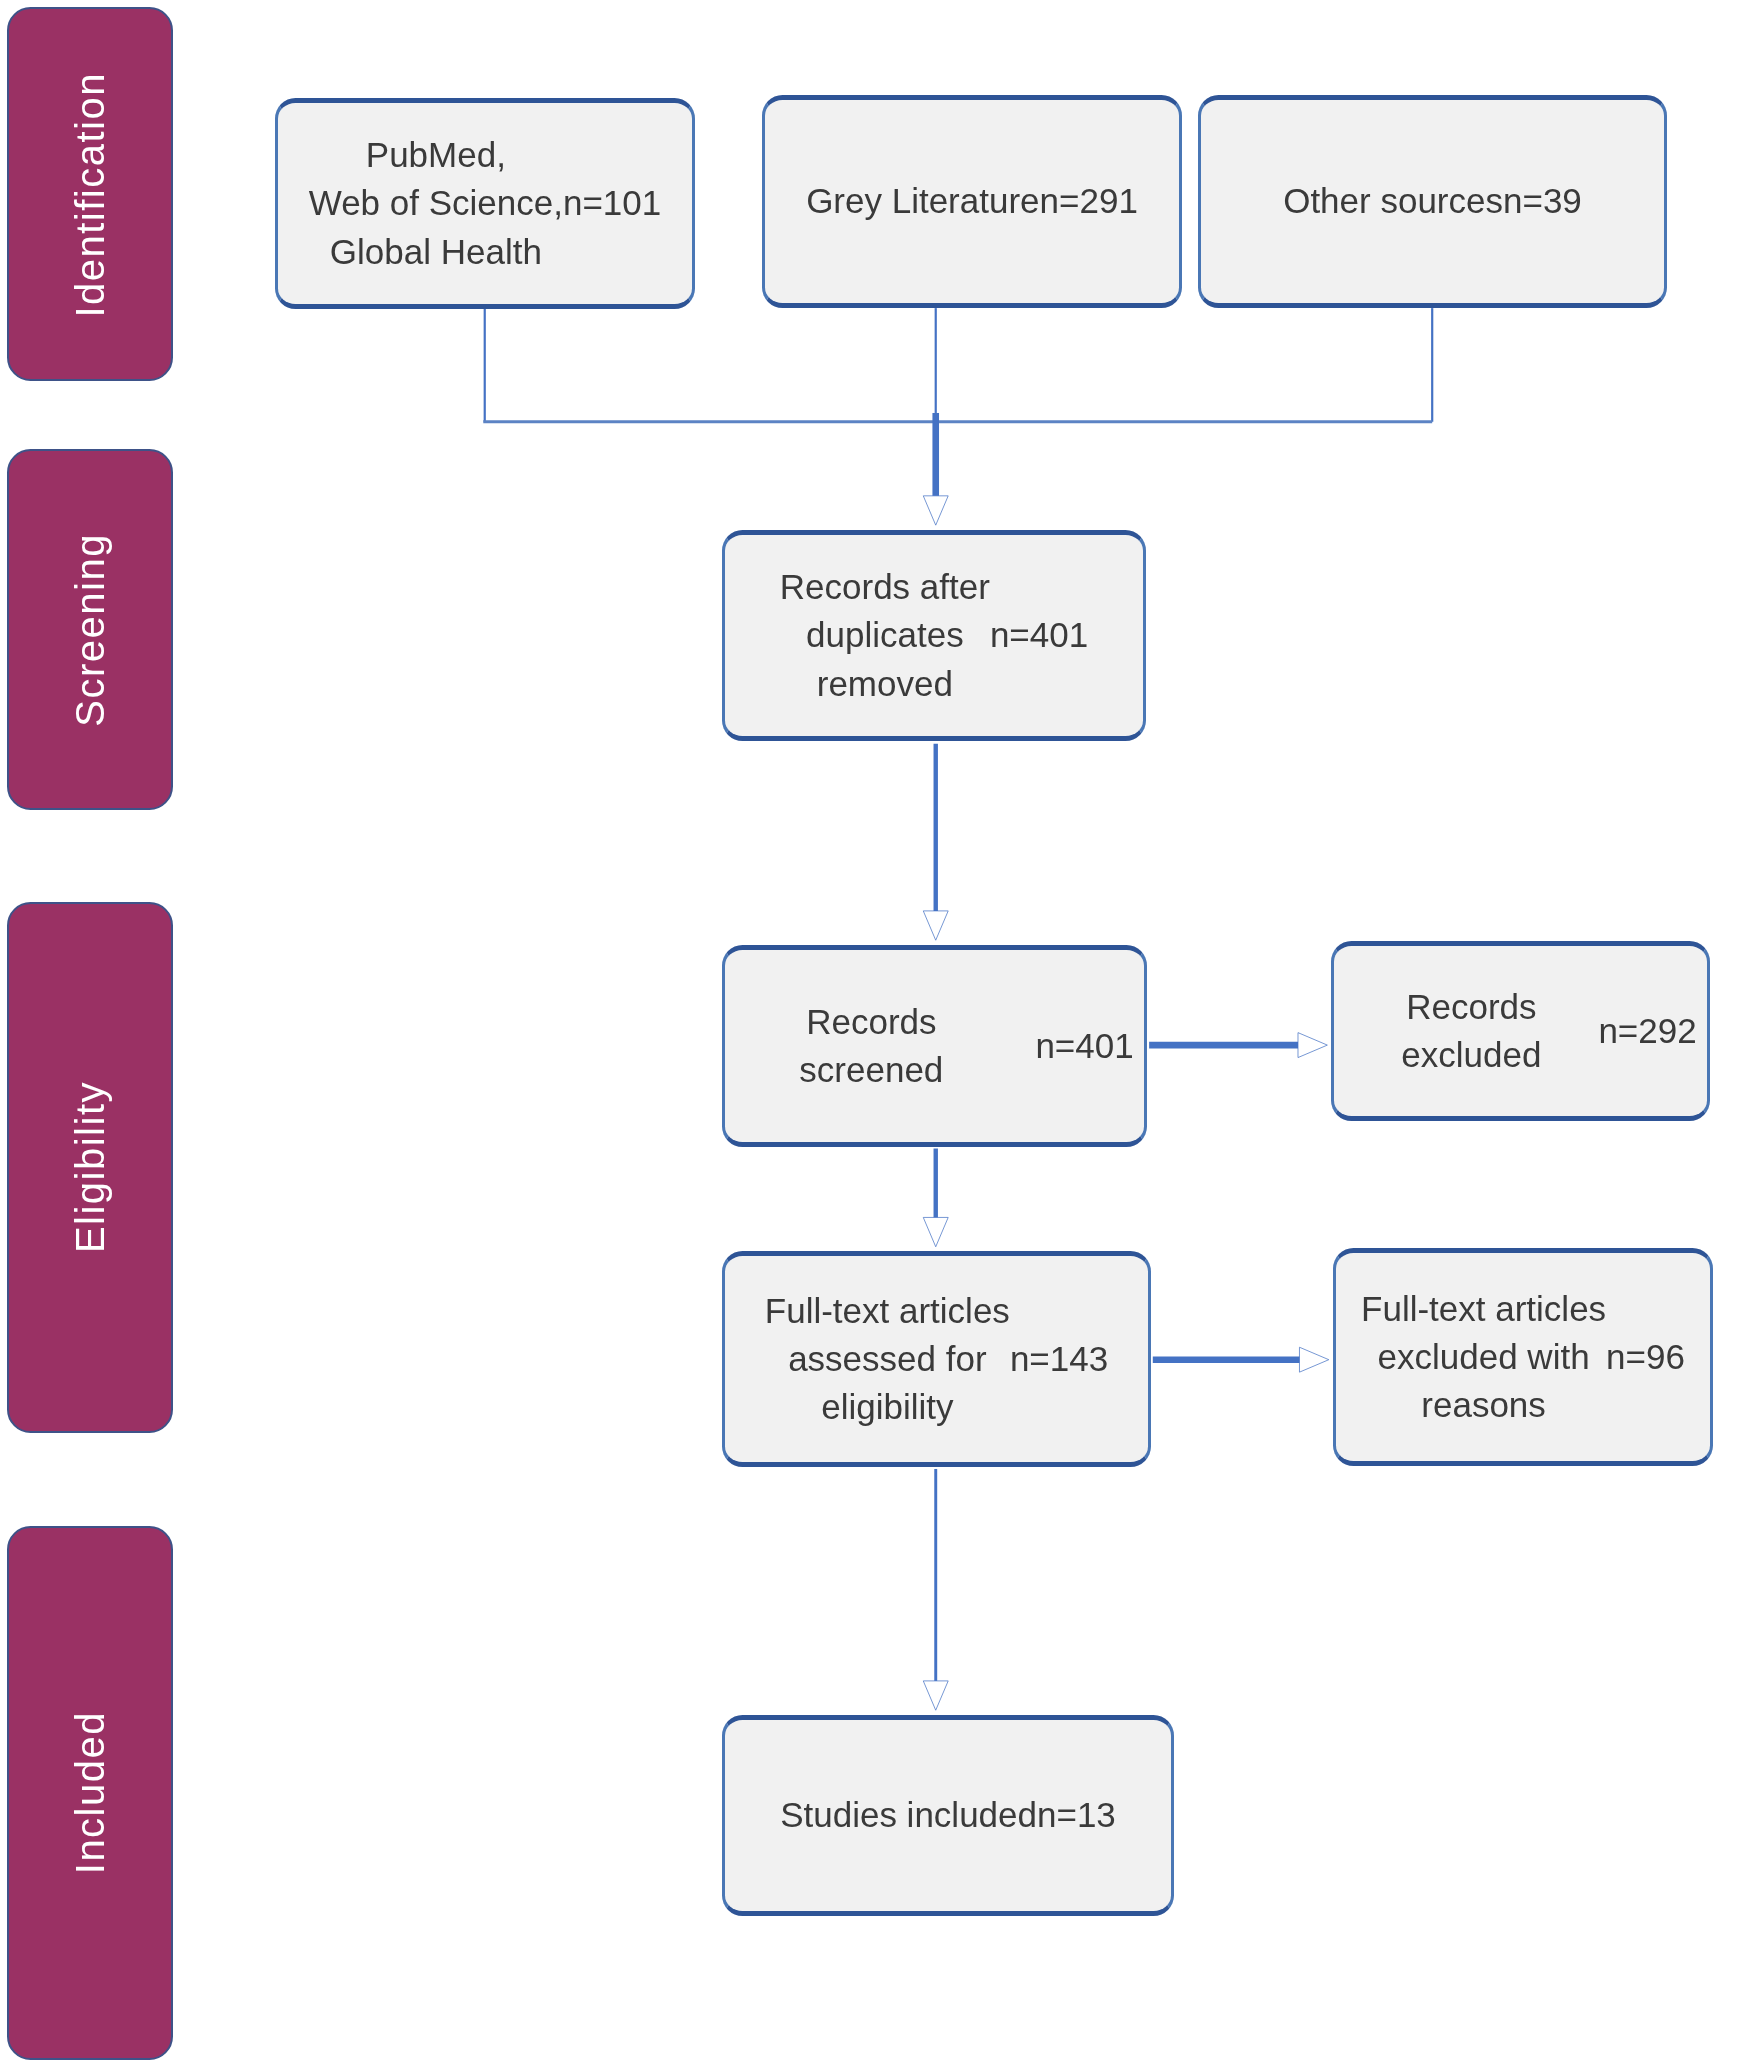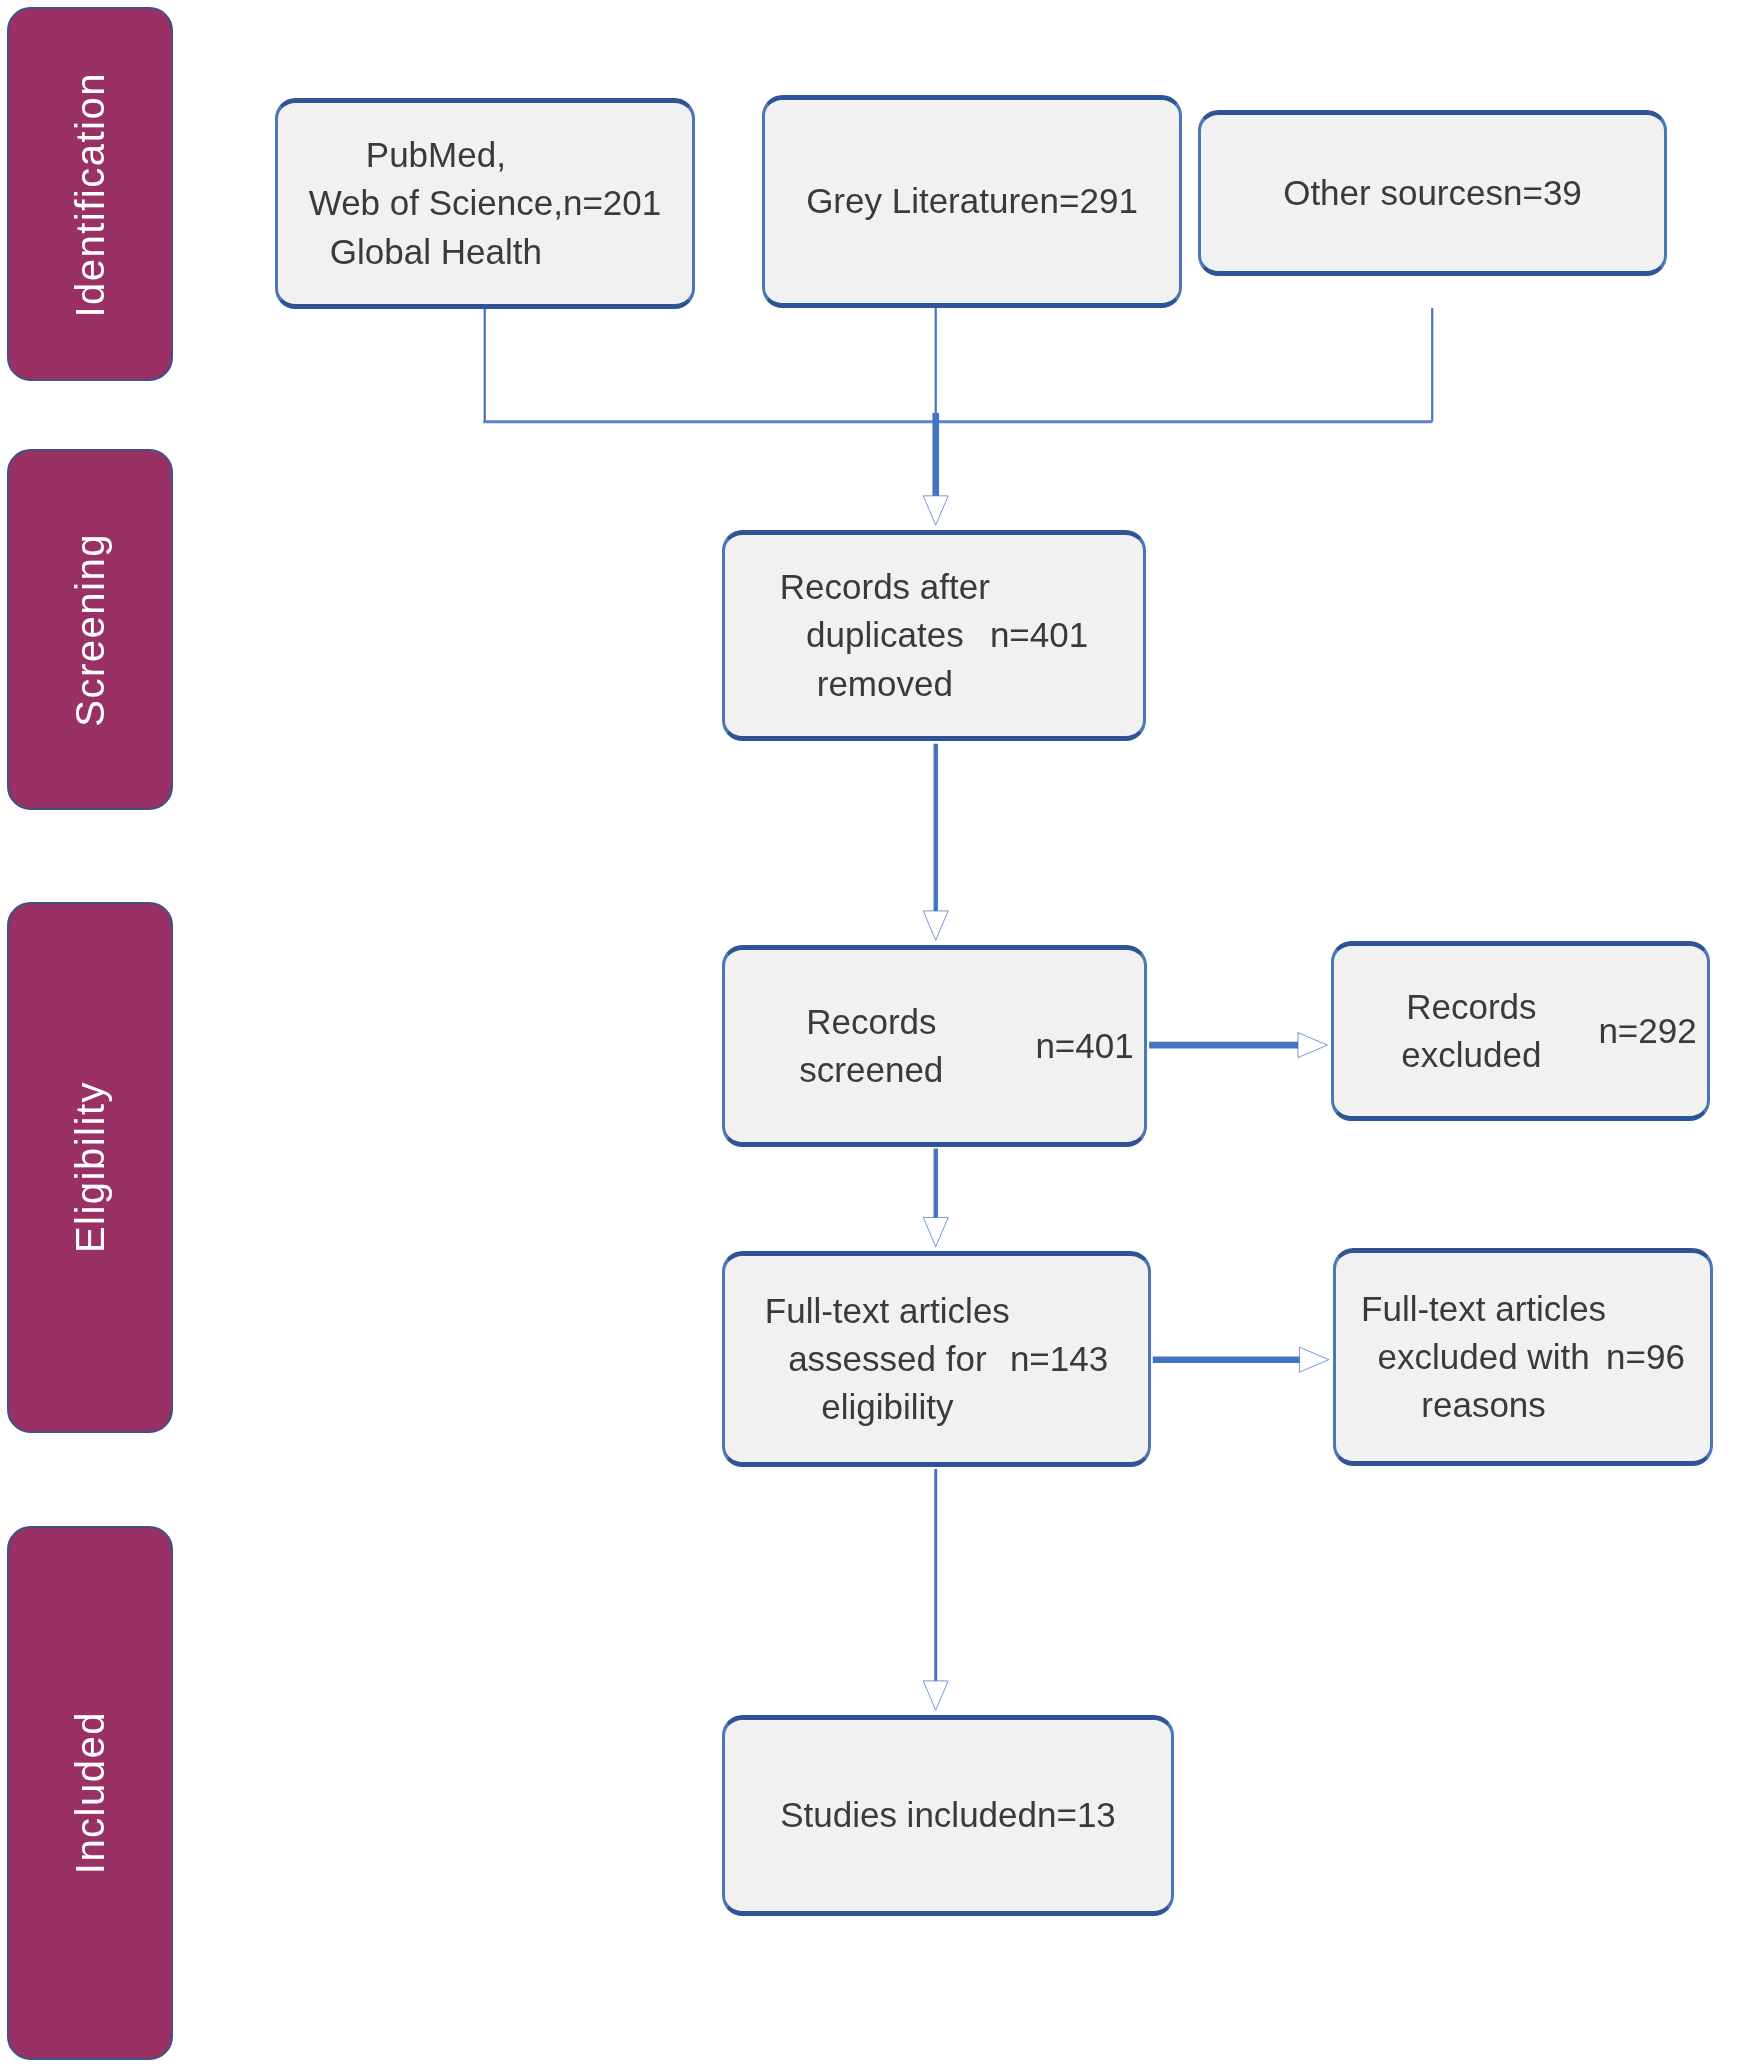--- a/index.html
+++ b/index.html
@@ -73,21 +73,21 @@
     font-size: 35px;
     line-height: 1.38;
     z-index: 2;
     padding: 5.9px 10.3px;
   }
   .flow .label { white-space: pre-line; }
   .flow .count { white-space: nowrap; }
 
   #box-sources     { left: 275px;  top: 98px;  width: 420px; height: 211px; }
   #box-grey        { left: 762px;  top: 95px;  width: 420px; height: 213px; }
-  #box-other       { left: 1198px; top: 110px;  width: 469px; height: 166px; }
+  #box-other       { left: 1198px; top: 95px;  width: 469px; height: 213px; }
   #box-dupes       { left: 722px;  top: 530px;  width: 424px; height: 211px; }
   #box-screened    { left: 722px;  top: 945px; width: 425px; height: 202px; gap: 28px; }
   #box-excluded    { left: 1331px; top: 941px; width: 379px; height: 180px; }
   #box-fulltext    { left: 722px;  top: 1251px; width: 429px; height: 216px; }
   #box-ft-excluded { left: 1333px; top: 1248px; width: 380px; height: 218px; }
   #box-included    { left: 722px;  top: 1715px; width: 452px; height: 201px; }
 </style>
 </head>
 <body>
 
@@ -121,21 +121,21 @@
     <span class="stage-text">Eligibility</span>
   </div>
   <div class="stage" id="stage-included">
     <span class="stage-text">Included</span>
   </div>
 
   <div class="flow" id="box-sources">
     <div class="label">PubMed,
 Web of Science,
 Global Health</div>
-    <div class="count">n=201</div>
+    <div class="count">n=101</div>
   </div>
 
   <div class="flow" id="box-grey">
     <div class="label">Grey Literature</div>
     <div class="count">n=291</div>
   </div>
 
   <div class="flow" id="box-other">
     <div class="label">Other sources</div>
     <div class="count">n=39</div>

